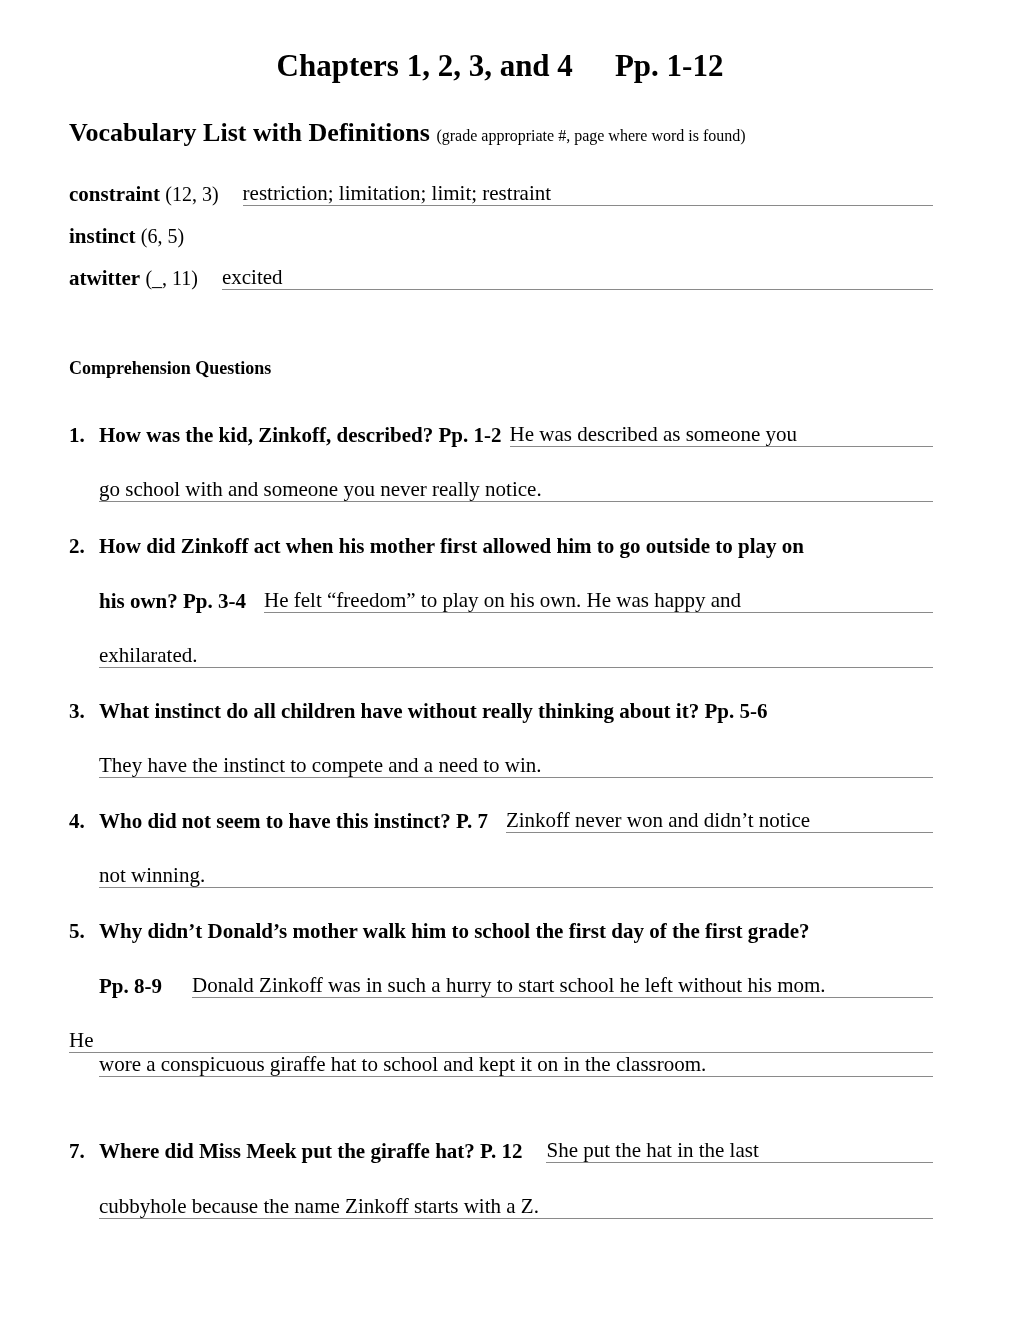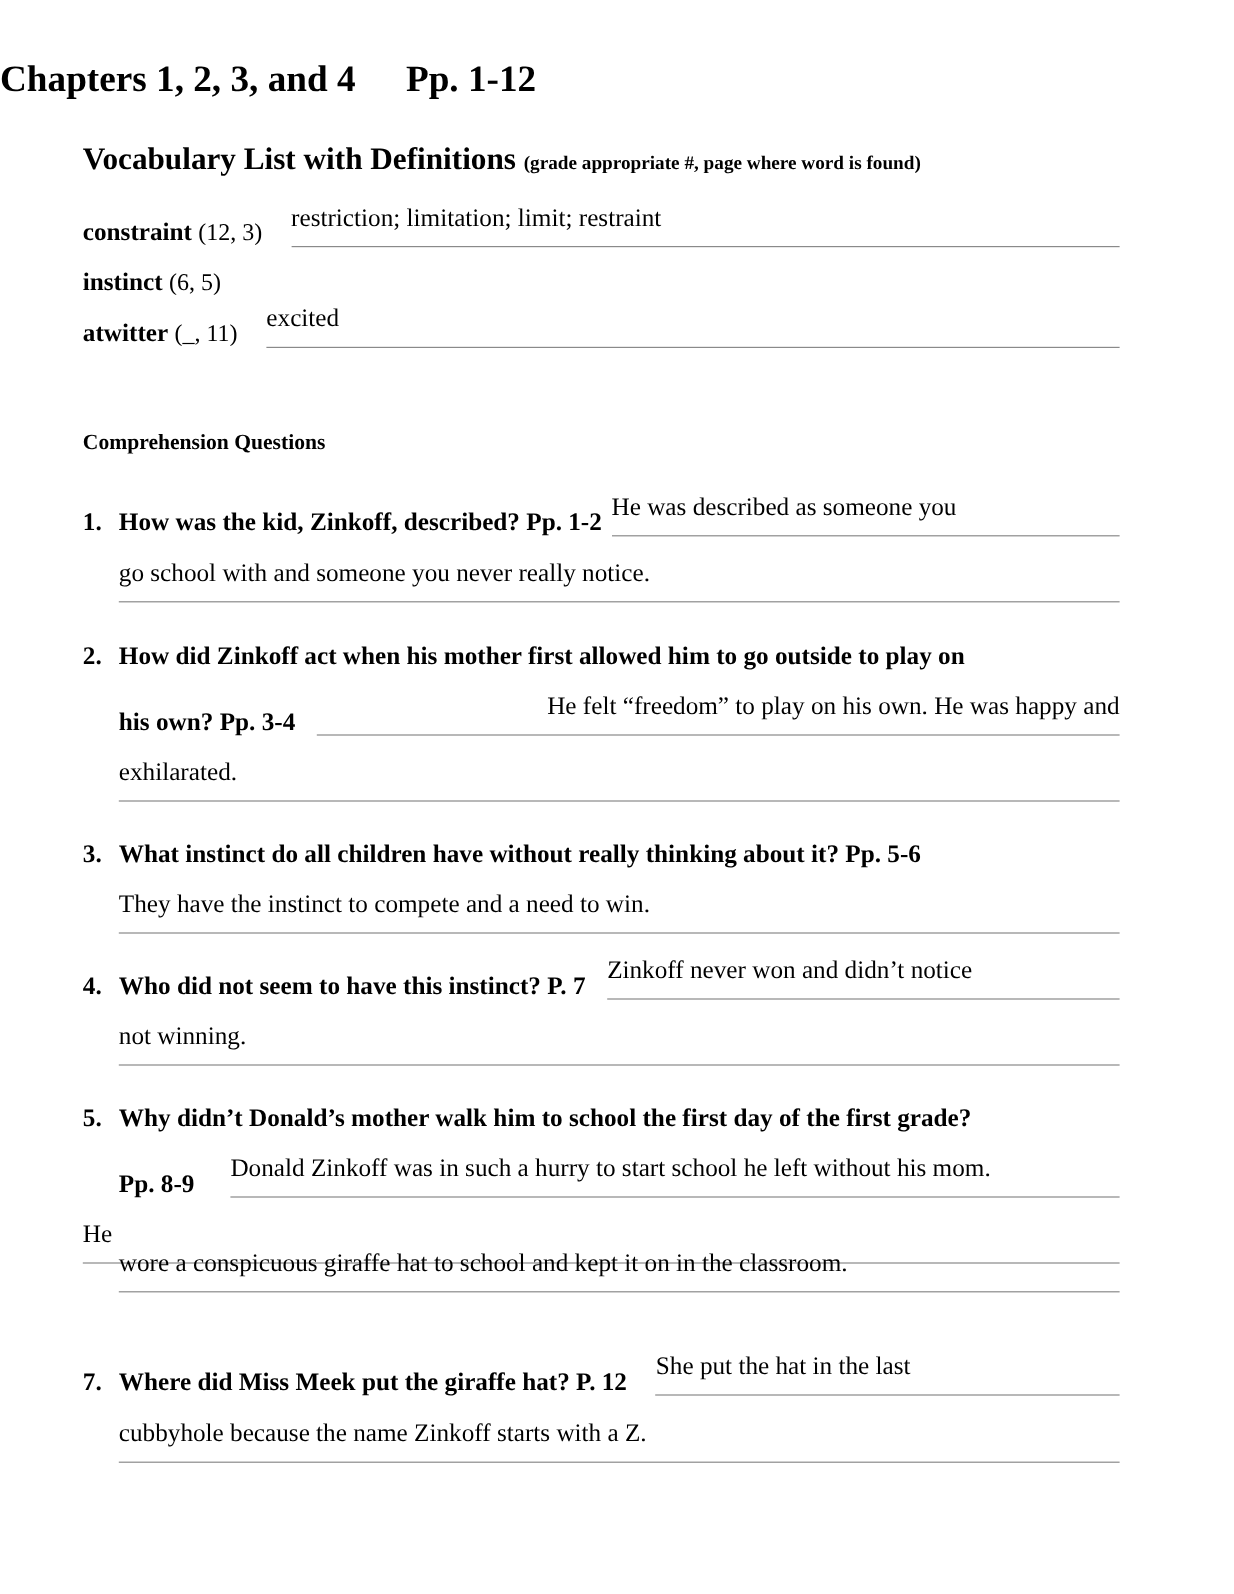--- a/index.html
+++ b/index.html
@@ -1,34 +1,34 @@
 <!DOCTYPE html>
 <html><head>
   <meta charset="utf-8">
   <style>
     html, body { margin: 0; padding: 0; background: #ffffff; }
     body {
       width: 1028px; height: 1328px; position: relative; overflow: hidden;
       font-family: "Liberation Serif", "DejaVu Serif", serif; color: #000;
     }
     .title {
-      position: absolute; top: 48px; left: 0; width: 1000px; text-align: left;
+      position: absolute; top: 48px; left: 0; width: 1000px; text-align: center;
       font-size: 31px; font-weight: bold; white-space: pre;
     }
     .title .gap { display: inline-block; width: 42px; }
     .h2 {
       position: absolute; left: 69px; font-size: 26px; font-weight: bold;
     }
-    .h2 small { font-size: 16px; font-weight: bold; }
+    .h2 small { font-size: 16px; font-weight: normal; }
     .line {
       position: absolute; left: 69px; right: 95px; height: 30px;
       font-size: 21px; white-space: nowrap; display: flex; align-items: flex-end;
     }
     .line .fill {
-      flex: 1; border-bottom: 1px solid #8a8a8a; padding-bottom: 12px; line-height: 24px;
+      flex: 1; border-bottom: 1px solid #8a8a8a; padding-bottom: 0; line-height: 24px;
       height: 24px;
     }
     .line .lbl { line-height: 24px; }
     .b { font-weight: bold; }
     .num { display: inline-block; width: 30px; font-weight: bold; }
     .indent { left: 99px; }
     .paren { font-size: 20px; }
     .sp { display: inline-block; }
   </style>
 </head>
@@ -59,21 +59,21 @@
   <span class="lbl b"><span class="num">1.</span><span>How was the kid, Zinkoff, described?  Pp. 1-2</span><span class="sp" style="width:8px"></span></span>
   <span class="fill">He was described as someone you</span>
 </div>
 <div class="line indent" style="top:472px;">
   <span class="fill">go school with and someone you never really notice.</span>
 </div>
 
 <div class="line" style="top:528px;">
   <span class="lbl b"><span class="num">2.</span><span>How did Zinkoff act when his mother first allowed him to go outside to play on</span></span>
 </div>
-<div class="line indent" style="top:583px;text-align:right;">
+<div class="line indent" style="top:583px;">
   <span class="lbl b"><span>his own?  Pp.  3-4</span><span class="sp" style="width:18px"></span></span>
   <span class="fill">He felt “freedom” to play on his own.  He was happy and</span>
 </div>
 <div class="line indent" style="top:638px;">
   <span class="fill">exhilarated.</span>
 </div>
 
 <div class="line" style="top:693px;">
   <span class="lbl b"><span class="num">3.</span><span>What instinct do all children have without really thinking about it?  Pp. 5-6</span></span>
 </div>

